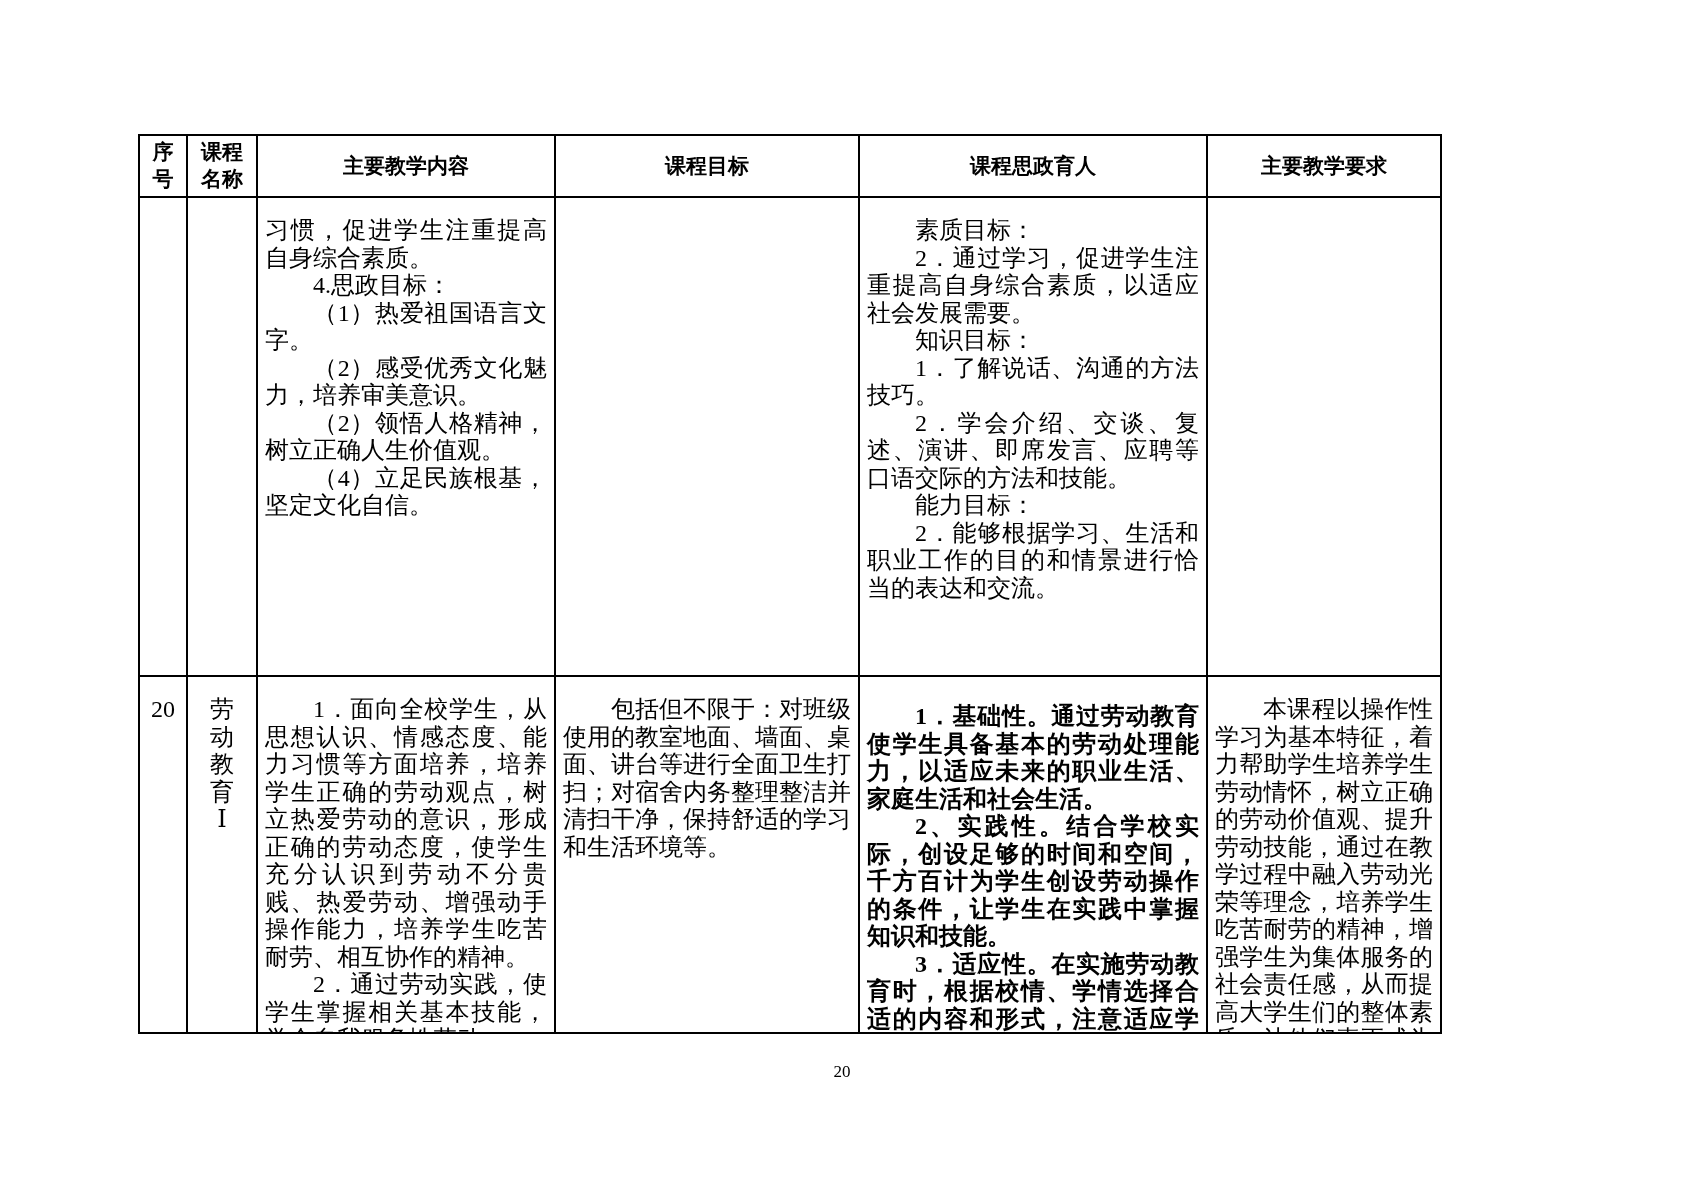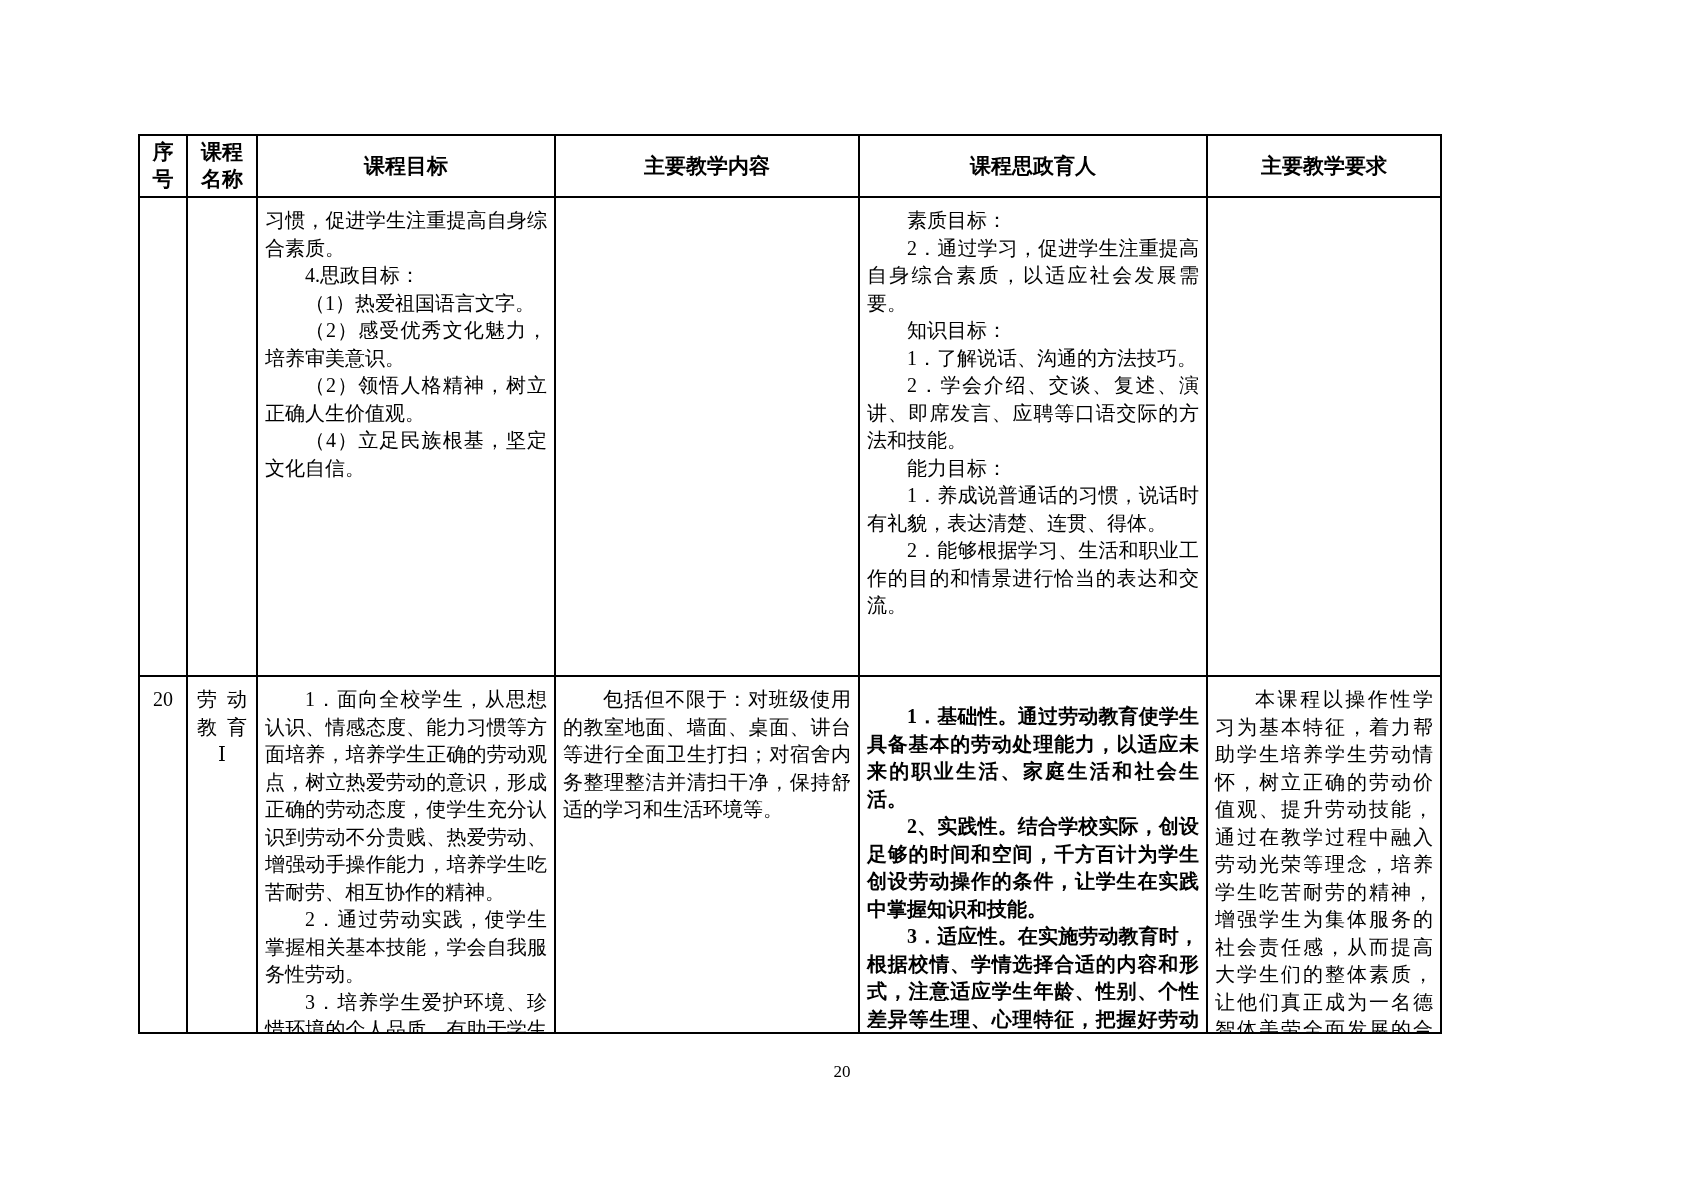--- a/index.html
+++ b/index.html
@@ -16,22 +16,22 @@
     display:grid;
     grid-template-columns:48px 70px 298px 304px 348px 234px;
     grid-template-rows:62px 479px 357px;
     border-top:2px solid #000;
     border-left:2px solid #000;
   }
   .cell{
     box-sizing:border-box;
     border-right:2px solid #000;
     border-bottom:2px solid #000;
-    padding:9px 7px;
-    font-size:20px;
+    padding:19px 7px;
+    font-size:24px;
     line-height:27.5px;
     overflow:hidden;
   }
   .th{
     display:flex;flex-direction:column;
     align-items:center;justify-content:center;
     font-weight:bold;font-size:21px;line-height:27px;
     text-align:center;
     padding:2px 2px;
   }
@@ -54,22 +54,22 @@
   <div class="tbl">
 
     <div class="cell th">
         <div>序</div>
         <div>号</div>
       </div>
     <div class="cell th">
         <div>课程</div>
         <div>名称</div>
       </div>
+    <div class="cell th">主要教学内容</div>
     <div class="cell th">课程目标</div>
-    <div class="cell th">主要教学内容</div>
     <div class="cell th">课程思政育人</div>
     <div class="cell th">主要教学要求</div>
 
     <div class="cell"></div>
     <div class="cell"></div>
     <div class="cell">
         <p class="para">习惯，促进学生注重提高自身综合素质。</p>
         <p class="para indent">4.思政目标：</p>
         <p class="para indent">（1）热爱祖国语言文字。</p>
         <p class="para indent">（2）感受优秀文化魅力，培养审美意识。</p>
@@ -77,21 +77,20 @@
         <p class="para indent">（4）立足民族根基，坚定文化自信。</p>
       </div>
     <div class="cell"></div>
     <div class="cell">
         <p class="para indent">素质目标：</p>
         <p class="para indent">2．通过学习，促进学生注重提高自身综合素质，以适应社会发展需要。</p>
         <p class="para indent">知识目标：</p>
         <p class="para indent">1．了解说话、沟通的方法技巧。</p>
         <p class="para indent">2．学会介绍、交谈、复述、演讲、即席发言、应聘等口语交际的方法和技能。</p>
         <p class="para indent">能力目标：</p>
-        <p class="para indent">1．养成说普通话的习惯，说话时有礼貌，表达清楚、连贯、得体。</p>
         <p class="para indent">2．能够根据学习、生活和职业工作的目的和情景进行恰当的表达和交流。</p>
       </div>
     <div class="cell"></div>
 
     <div class="cell vcenter hcenter">20</div>
     <div class="cell vcenter">
         <div class="name-line">劳动</div>
         <div class="name-line">教育</div>
         <div class="name-line">Ⅰ</div>
       </div>

